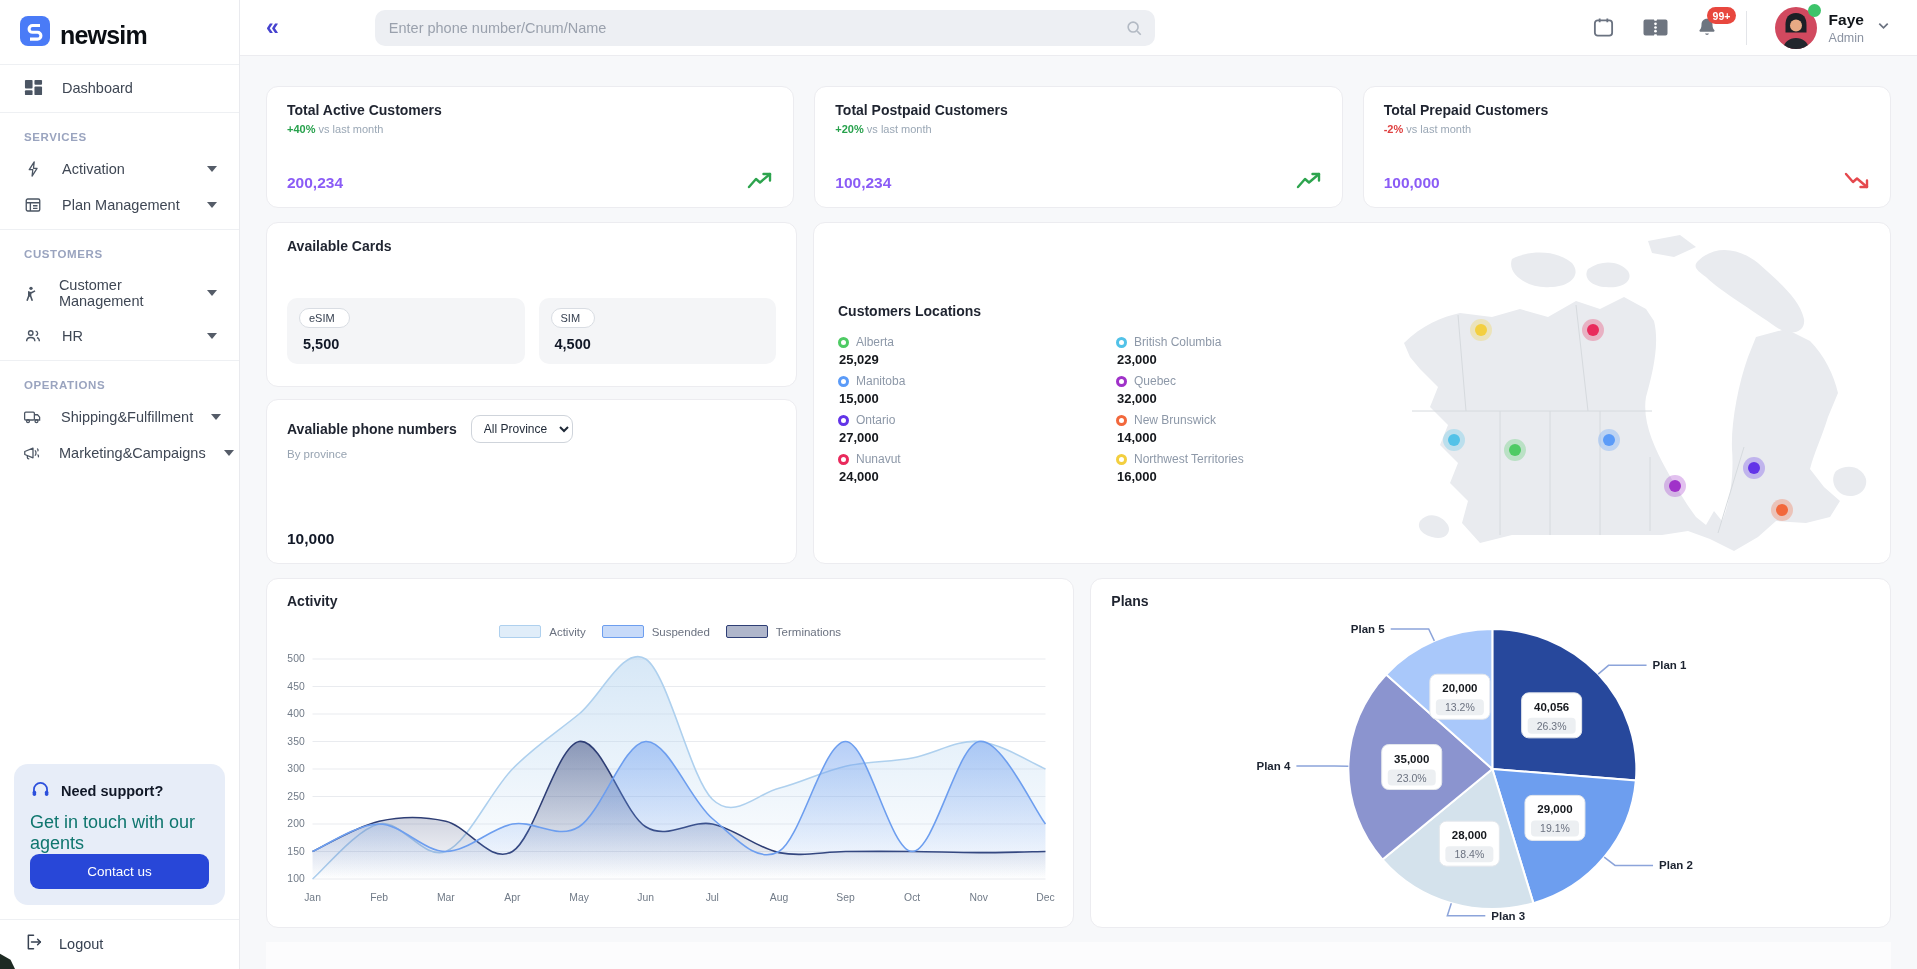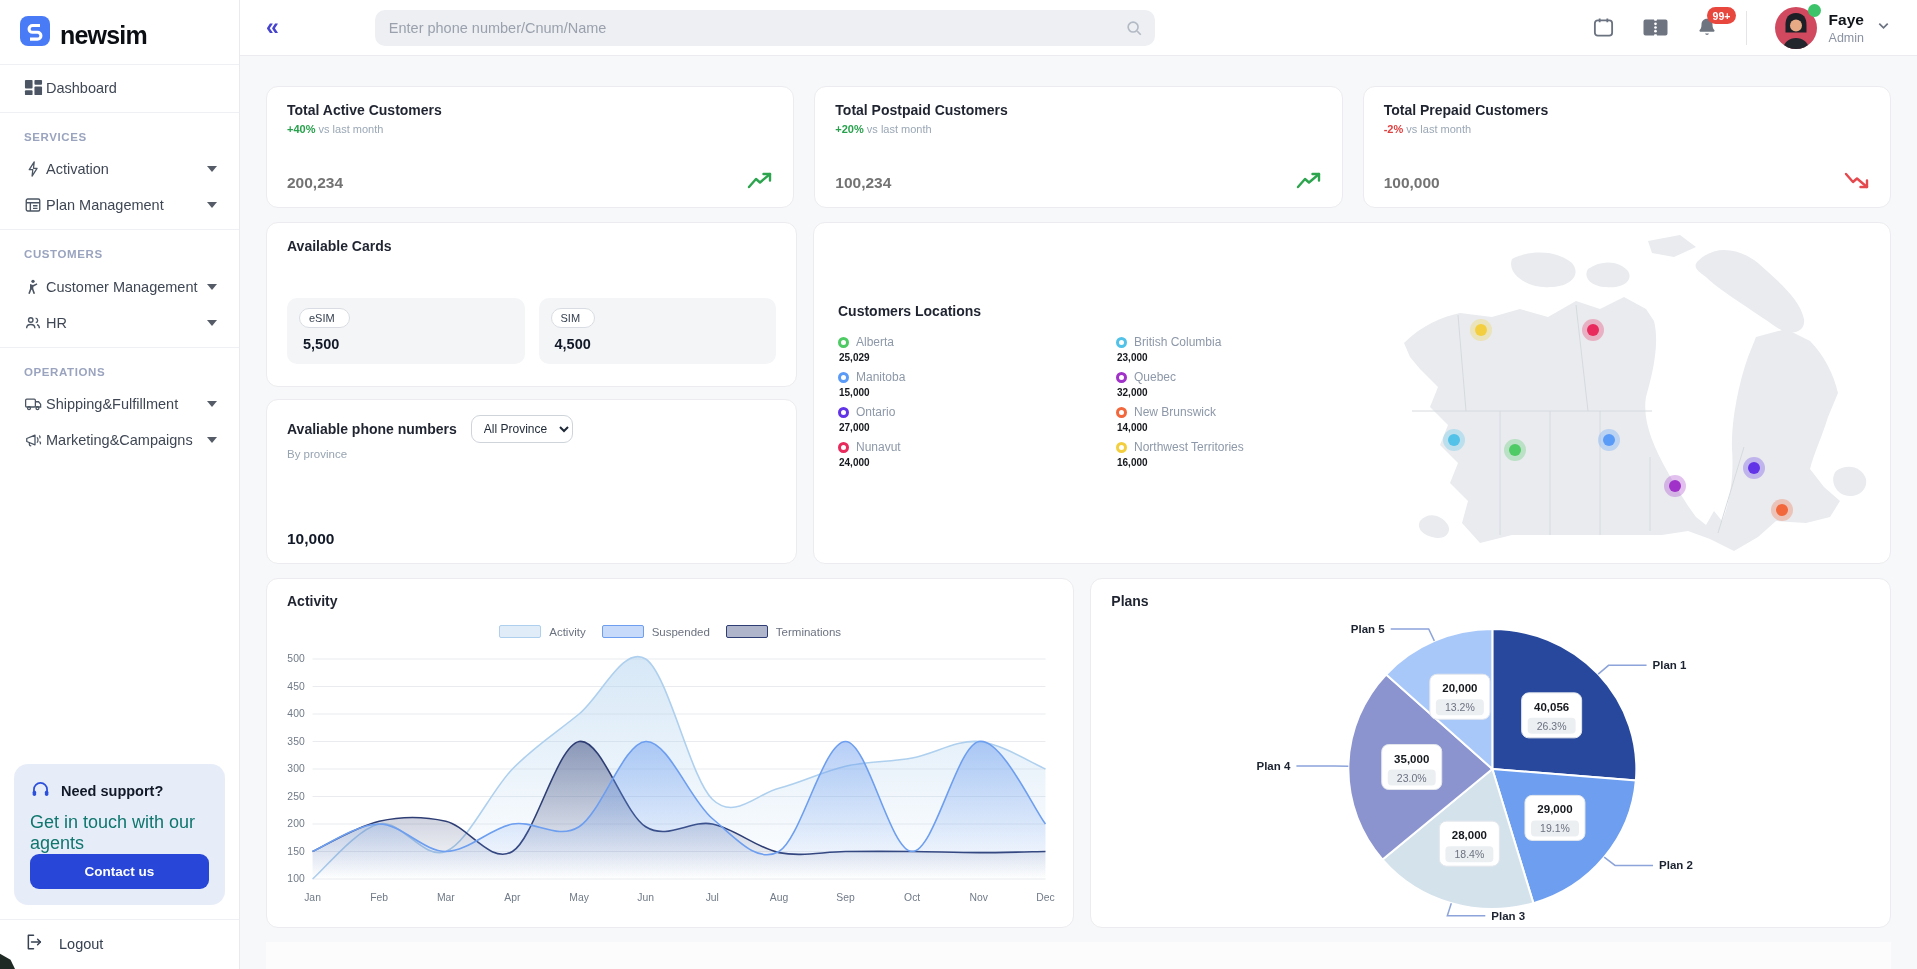--- a/index.html
+++ b/index.html
@@ -6,28 +6,28 @@
   html,body { width: 1917px; height: 969px; overflow: hidden; }
   body { font-family: "Liberation Sans", "DejaVu Sans", sans-serif; background:#fff; color:#1f2430; }
   .app { display:flex; width:1917px; height:969px; }
 
   
   .sidebar { width:240px; min-width:240px; background:#fff; border-right:1px solid #e9eaee; position:relative; display:flex; flex-direction:column; }
   .logo { display:flex; align-items:flex-end; gap:10px; padding:16px 20px 14px; }
   .logo-text { font-size:25px; font-weight:bold; color:#0b0f14; letter-spacing:-0.8px; }
   .nav-section { border-top:1px solid #eef0f3; padding:4px 0 6px; }
   .section-label { padding:14px 24px 8px; font-size:11.5px; font-weight:bold; color:#9aa4bf; letter-spacing:0.6px; }
-  .nav-item { display:flex; align-items:center; gap:2px; padding:9px 22px; font-size:14.5px; color:#3f4754; cursor:pointer; }
+  .nav-item { display:flex; align-items:center; gap:18px; padding:9px 22px; font-size:14.5px; color:#3f4754; cursor:pointer; }
   .nav-item .nav-icon { width:22px; display:flex; justify-content:center; align-items:center; }
   .nav-item .caret { margin-left:auto; display:flex; align-items:center; }
   .sb-spacer { flex:1; }
   .support-card { margin:0 14px 14px; background:#e7edf8; border-radius:14px; padding:15px 16px 16px; }
   .support-head { display:flex; gap:10px; align-items:center; font-weight:bold; font-size:14.5px; color:#111827; }
   .support-sub { color:#0f766e; font-size:18px; margin:9px 0 0; }
-  .contact-btn { width:100%; background:#2847d8; color:#fff; font-weight:bold; font-size:13.5px; border:none; border-radius:9px; padding:10px 0; cursor:pointer; }
+  .contact-btn { width:100%; background:#2847d8; color:#fff; font-weight:normal; font-size:13.5px; border:none; border-radius:9px; padding:10px 0; cursor:pointer; }
   .logout-row { border-top:1px solid #eef0f3; padding:13px 24px 15px; display:flex; gap:16px; align-items:center; color:#374151; font-size:14.5px; cursor:pointer; }
   .corner-blob { position:absolute; left:0; bottom:0; width:15px; height:17px; background:#1e2a23; clip-path:polygon(0 10%, 70% 45%, 100% 100%, 0 100%); }
 
   
   .main { flex:1; display:flex; flex-direction:column; background:#f7f8fa; }
   .topbar { height:56px; min-height:56px; background:#fff; border-bottom:1px solid #ececf0; display:flex; align-items:center; padding:0 26px; }
   .collapse-btn { color:#4643cf; font-size:23px; font-weight:bold; background:none; border:none; cursor:pointer; line-height:1; }
   .search-wrap { margin-left:96px; width:780px; position:relative; }
   .search-input { width:100%; height:36px; background:#edeff3; border:none; border-radius:10px; padding:0 42px 0 14px; font-size:14.5px; color:#374151; outline:none; font-family:inherit; }
   .search-input::placeholder { color:#9aa1ad; }
@@ -44,21 +44,21 @@
 
   .content { padding:30px 26px 0; display:flex; flex-direction:column; gap:14px; }
   .card { background:#fff; border:1px solid #ececf0; border-radius:12px; }
   .card-title { font-weight:bold; font-size:14px; color:#1f2430; }
 
   .stats-row { display:grid; grid-template-columns:repeat(3,1fr); gap:20px; }
   .stat-card { height:122px; padding:15px 20px; position:relative; }
   .stat-delta-row { margin-top:5px; font-size:11px; color:#9aa7b5; }
   .delta-up { color:#27a14c; font-weight:bold; }
   .delta-down { color:#df4040; font-weight:bold; }
-  .stat-value { position:absolute; left:20px; bottom:15px; font-weight:bold; font-size:15.5px; color:#737373; }
+  .stat-value { position:absolute; left:20px; bottom:15px; font-weight:bold; font-size:15.5px; color:#8b5cf6; }
   .stat-trend { position:absolute; right:20px; bottom:13px; }
 
   .mid-row { display:flex; gap:16px; }
   .left-col { width:calc((100% - 32px)/3); display:flex; flex-direction:column; gap:12px; }
   .cards-card { height:165px; padding:15px 20px; }
   .subcards { display:flex; gap:14px; margin-top:44px; }
   .subcard { flex:1; background:#f4f5f7; border-radius:10px; padding:10px 12px 12px; }
   .pill { display:inline-block; background:#fff; border:1px solid #d9dde3; border-radius:12px; padding:3px 14px 3px 9px; font-size:11px; color:#374151; }
   .subcard-value { margin-top:8px; font-weight:bold; font-size:14.5px; margin-left:4px; color:#111827; }
 
@@ -67,21 +67,21 @@
   .province-select { border:1px solid #cfd4db; border-radius:9px; padding:5px 8px; font-size:12px; color:#1f2937; background:#fff; font-family:inherit; }
   .muted { color:#97a3b1; font-size:11.5px; margin-top:5px; }
   .big-value { position:absolute; bottom:15px; left:20px; font-weight:bold; font-size:15.5px; color:#111827; }
 
   .locations-card { flex:1; height:342px; position:relative; overflow:hidden; }
   .loc-title { position:absolute; left:24px; top:80px; }
   .loc-grid { position:absolute; left:24px; top:112px; display:grid; grid-template-columns:278px 278px; row-gap:7px; }
   .loc-item { }
   .loc-label { display:flex; align-items:center; gap:7px; font-size:12px; color:#8d98a8; }
   .loc-dot { width:11px; height:11px; border-radius:50%; border:3px solid; background:#fff; }
-  .loc-value { font-weight:bold; font-size:10px; color:#15181d; margin:3px 0 0 1px; }
+  .loc-value { font-weight:bold; font-size:13px; color:#15181d; margin:3px 0 0 1px; }
   .map-wrap { position:absolute; right:4px; top:2px; width:524px; height:336px; }
 
   .bottom-row { display:flex; gap:16px; }
   .activity-card { flex:1.01; height:350px; padding:14px 20px; position:relative; }
   .plans-card { flex:1; height:350px; padding:14px 20px; position:relative; }
   .legend-row { position:absolute; top:46px; left:0; right:0; display:flex; justify-content:center; gap:16px; }
   .legend-item { display:flex; align-items:center; gap:8px; font-size:11.5px; color:#6b7280; cursor:pointer; }
   .legend-swatch { width:42px; height:13px; border-radius:2px; border:1.5px solid; }
   #line-chart { position:absolute; left:10px; top:64px; width:calc(100% - 26px); height:278px; }
   #pie-chart { position:absolute; left:8px; top:30px; width:calc(100% - 16px); height:314px; }

